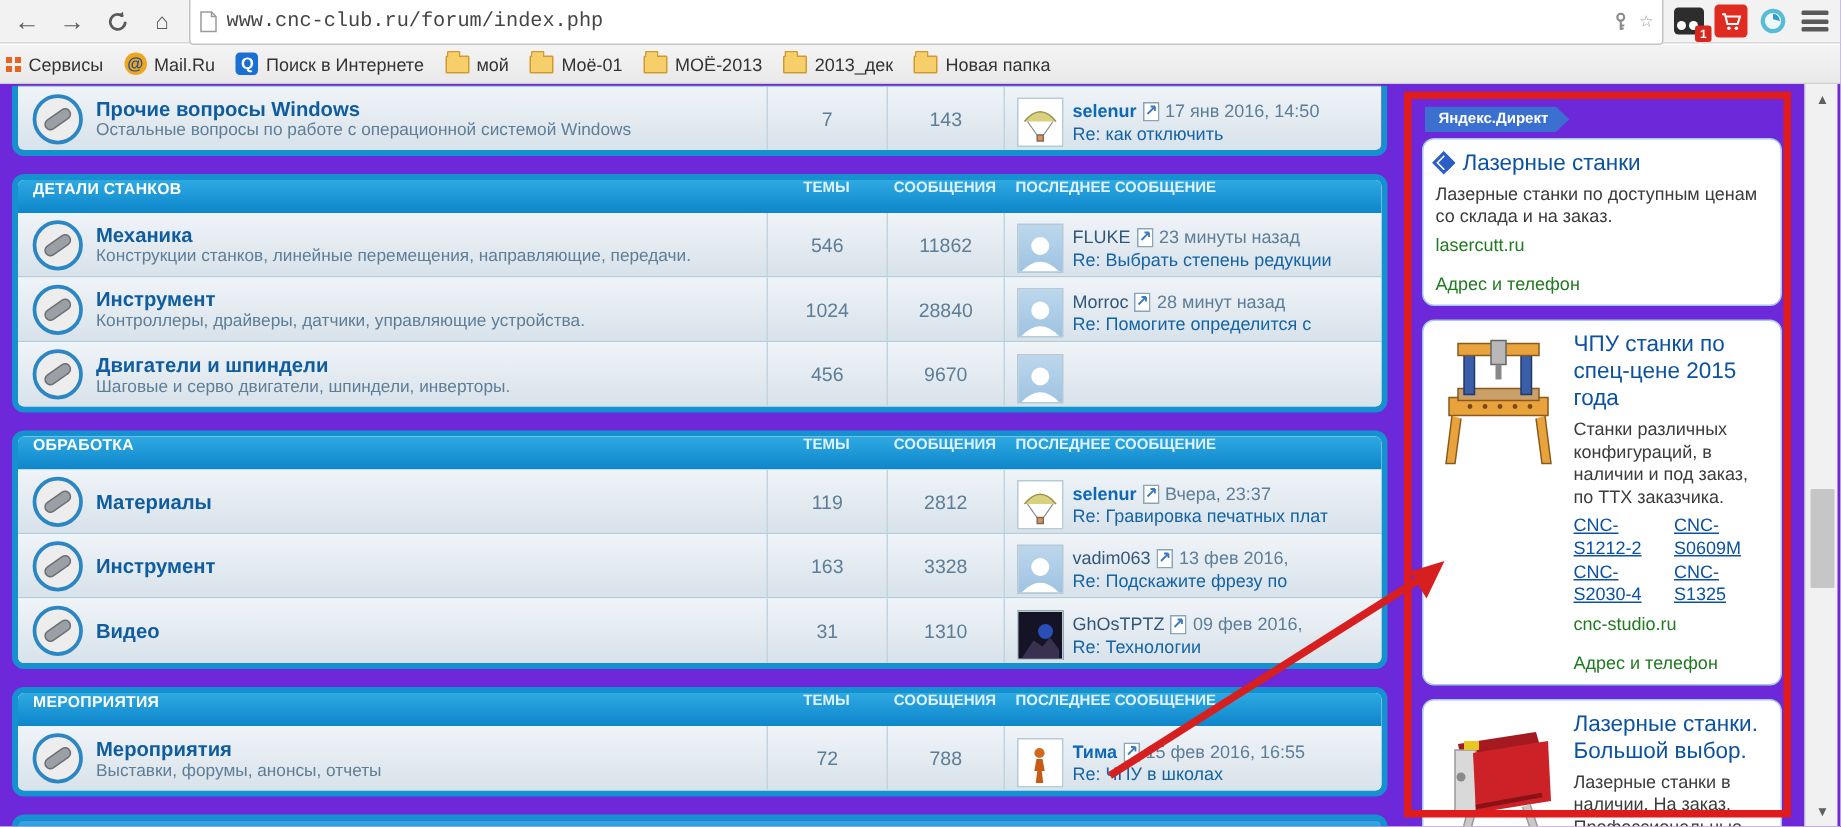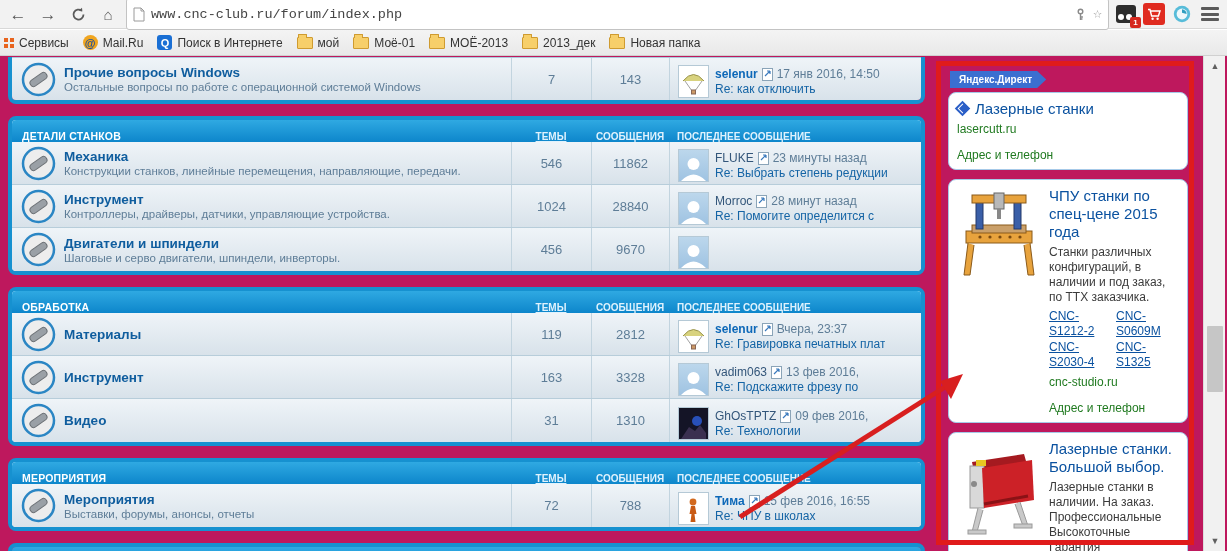--- a/index.html
+++ b/index.html
@@ -37,31 +37,31 @@
                font-size:11px; font-weight:bold; display:flex; align-items:center; justify-content:center; }
   .q-icon { width:15px; height:15px; border-radius:3px; background:#1a6fd4; color:#fff; font-size:11px;
             font-weight:bold; display:flex; align-items:center; justify-content:center; }
   .folder-icon { width:16px; height:12px; background:#f7cf6a; border:1px solid #cf9b30; border-radius:1px;
                  position:relative; }
   .folder-icon:before { content:""; position:absolute; top:-4px; left:0; width:7px; height:3px;
                         background:#f7cf6a; border:1px solid #cf9b30; border-bottom:none;
                         border-radius:1px 1px 0 0; }
 
   
-  .pagearea { position:absolute; left:0; top:56px; width:1227px; height:495px; background:#be185d; }
+  .pagearea { position:absolute; left:0; top:56px; width:1227px; height:495px; background:#6d28d9; }
 
   .content { position:absolute; left:8px; top:1px; width:917px; }
   .section { border:4px solid #1691d0; border-radius:8px; overflow:hidden; background:#fff; margin-bottom:12px; }
   .section.partial { border-top:none; border-radius:0 0 8px 8px; }
   .section.partial .row:first-child { border-top:1px solid #a9cadd; }
-  .sec-header { height:22px; background:linear-gradient(#2fa9e2,#0d86cb); display:flex; align-items:flex-end;
+  .sec-header { height:22px; background:linear-gradient(#2fa9e2,#0d86cb); display:flex; align-items:flex-start;
                 padding-left:10px; }
   .sec-title { color:#fff; font-weight:bold; font-size:10.5px; letter-spacing:0.2px; flex:1; }
   .colhdr { color:#dff2fd; font-weight:bold; font-size:10px; }
-  .col-t { width:80px; text-align:center;text-decoration:underline; }
+  .col-t { width:80px; text-align:center; }
   .col-p { width:78px; text-align:center; }
   .col-l { width:252px; padding-left:8px; }
   .row { display:flex; align-items:stretch; background:linear-gradient(#eff4f8,#d8e2ea);
          border-bottom:1px solid #b7cdda; min-height:43px; }
   .row:last-child { border-bottom:none; }
   .cell-icon { width:52px; display:flex; align-items:center; justify-content:center; }
   .cell-main { flex:1; display:flex; flex-direction:column; justify-content:center; padding:4px 6px 4px 0; }
   .ftitle { color:#0f5d9e; font-weight:bold; font-size:13.5px; text-decoration:none; cursor:pointer; }
   .fdesc { color:#5e7d97; font-size:11.5px; margin-top:1px; }
   .cell-num { width:80px; border-left:1px solid #c2d4df; display:flex; align-items:center;
@@ -517,20 +517,21 @@
     </div>
 
     <div class="sidebar">
       <div class="yd-badge">Яндекс.Директ</div>
 
       <div class="ad">
         <div class="ad1-head">
           <span class="yd-diamond"></span>
           <a class="ad-title">Лазерные станки</a>
         </div>
+        <div class="ad-desc">Лазерные станки по доступным ценам со склада и на заказ.</div>
         <div class="ad-foot">
           <span>lasercutt.ru</span>
           <span>Адрес и телефон</span>
         </div>
       </div>
 
       <div class="ad">
         <div class="ad-flex">
           <div class="ad-img">
             <svg width="82" height="88" viewBox="0 0 82 88">

